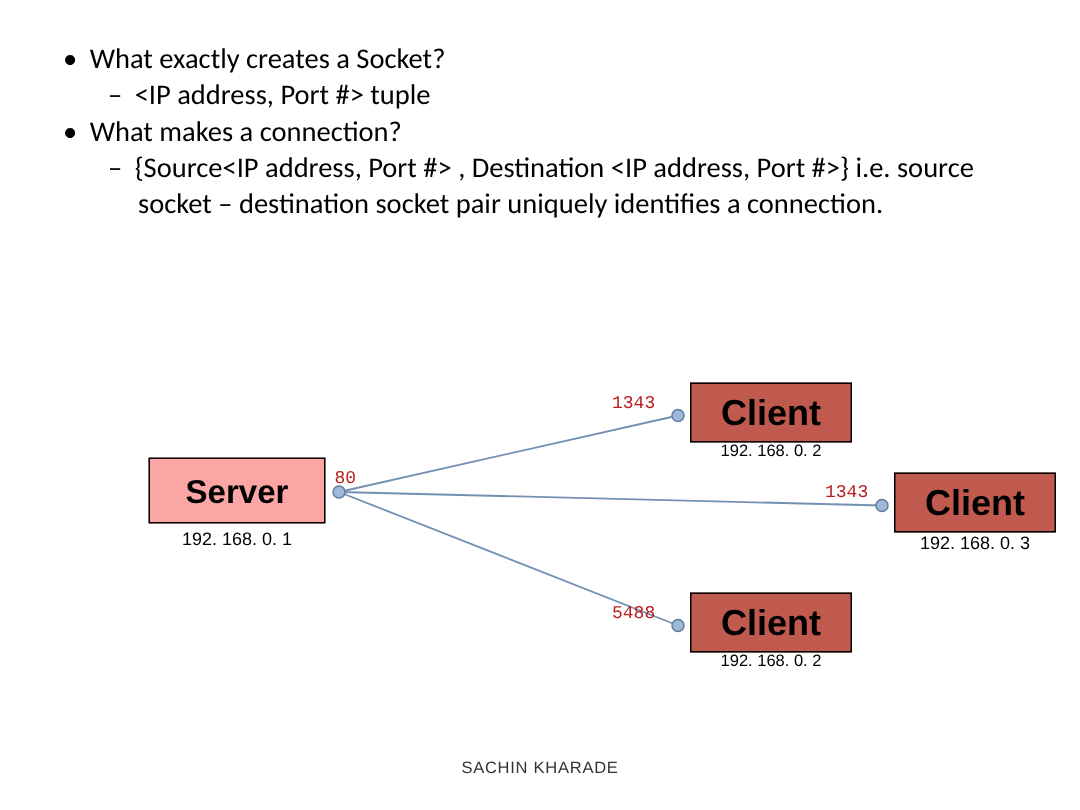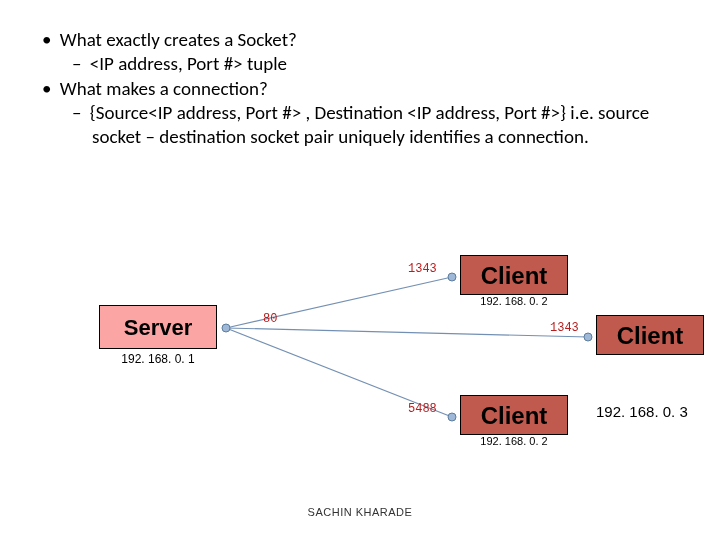--- a/index.html
+++ b/index.html
@@ -85,23 +85,23 @@
     left: 596px; top: 315px;
     width: 108px; height: 40px;
     background: #c05a4e;
     font-size: 24px;
     line-height: 40px;
   }
   .client2-ip {
     position: absolute;
     left: 596px; top: 355px;
     width: 108px;
-    font-size: 15px;
-    font-family: Arial, sans-serif;
-    margin-top: 48px;
+    text-align: center;
+    font-size: 12px;
+    font-family: Arial, sans-serif;
   }
   .client3-box {
     left: 460px; top: 395px;
     width: 108px; height: 40px;
     background: #c05a4e;
     font-size: 24px;
     line-height: 40px;
   }
   .client3-ip {
     position: absolute;
@@ -110,21 +110,21 @@
     text-align: center;
     font-size: 11px;
     font-family: Arial, sans-serif;
   }
   .port-label {
     position: absolute;
     font-size: 12px;
     font-family: Liberation Mono, monospace;
     color: #b91c1c;
   }
-  .p-80 { left: 223px; top: 312px; margin-left: 40px; }
+  .p-80 { left: 223px; top: 312px; }
   .p-1343a { left: 408px; top: 262px; }
   .p-1343b { left: 550px; top: 321px; }
   .p-5488 { left: 408px; top: 402px; }
   svg.lines {
     position: absolute;
     left: 0; top: 0;
     width: 720px; height: 540px;
   }
   .conn-dot {
     fill: #9fb8d7;

